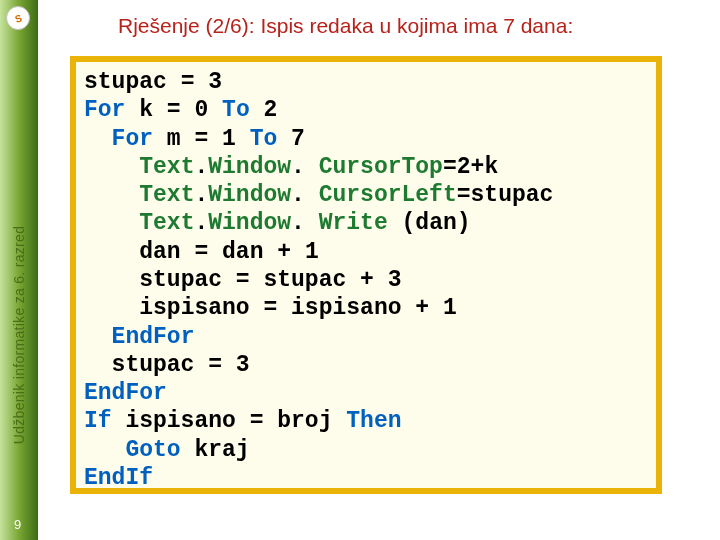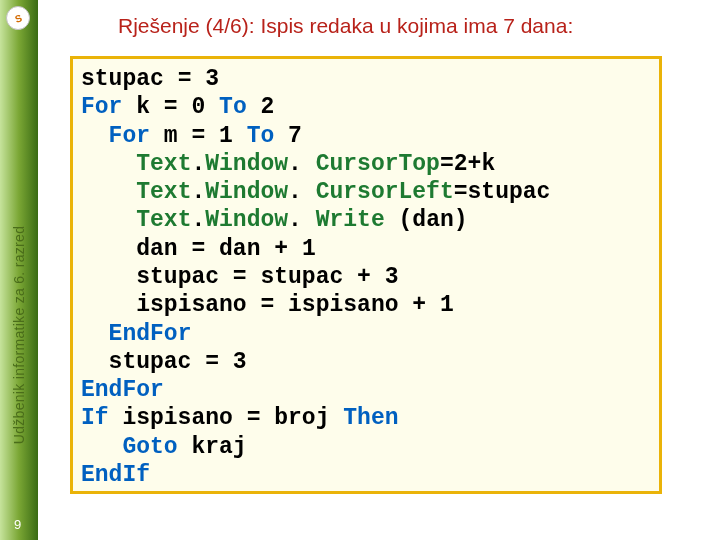--- a/index.html
+++ b/index.html
@@ -61,21 +61,21 @@
     font-size: 21px;
     font-weight: 500;
   }
   .code-box {
     position: absolute;
     left: 70px;
     top: 56px;
     width: 592px;
     height: 438px;
     background: #fefdeb;
-    border: 3px solid #eab308;
+    border: 6px solid #eab308;
     padding: 6px 8px;
   }
   .code {
     font-family: "Courier New", monospace;
     font-size: 23px;
     line-height: 1.23;
     font-weight: bold;
     white-space: pre;
     color: #000;
   }
@@ -86,21 +86,21 @@
 <body>
 
 <div class="left-rail">
   <div class="logo-circle">
     <span class="logo-inner">S</span>
   </div>
   <div class="rail-text">Udžbenik informatike za 6. razred</div>
   <div class="page-number">9</div>
 </div>
 
-<div class="title">Rješenje (4/6): Ispis redaka u kojima ima 7 dana:</div>
+<div class="title">Rješenje (2/6): Ispis redaka u kojima ima 7 dana:</div>
 
 <div class="code-box">
 <div class="code"><span>stupac </span><span>=</span><span> 3</span>
 <span class="kw">For</span><span> k </span><span>=</span><span> 0 </span><span class="kw">To</span><span> 2</span>
 <span>  </span><span class="kw">For</span><span> m </span><span>=</span><span> 1 </span><span class="kw">To</span><span> 7</span>
 <span>    </span><span class="id">Text</span><span>.</span><span class="id">Window</span><span>. </span><span class="id">Cursor</span><span class="id">Top</span><span>=</span><span>2</span><span>+</span><span>k</span>
 <span>    </span><span class="id">Text</span><span>.</span><span class="id">Window</span><span>. </span><span class="id">Cursor</span><span class="id">Left</span><span>=</span><span>stupac</span>
 <span>    </span><span class="id">Text</span><span>.</span><span class="id">Window</span><span>. </span><span class="id">Write </span><span>(</span><span>dan</span><span>)</span>
 <span>    </span><span>dan </span><span>=</span><span> dan </span><span>+</span><span> 1</span>
 <span>    </span><span>stupac </span><span>=</span><span> stupac </span><span>+</span><span> 3</span>

